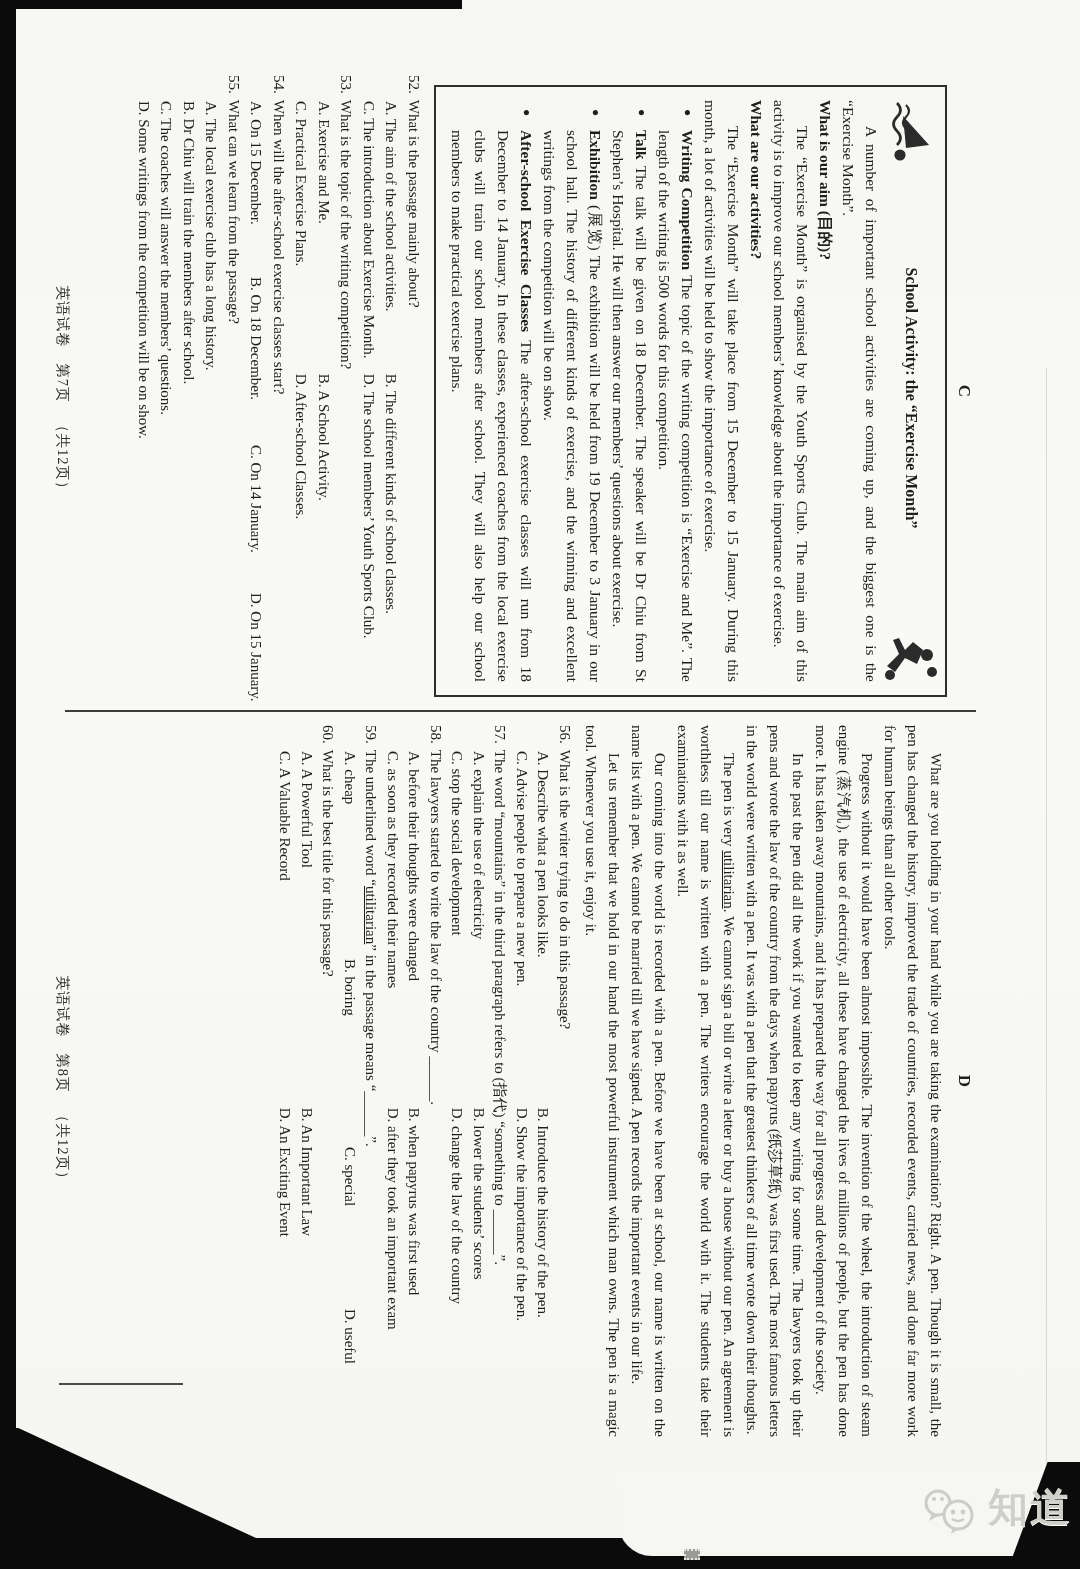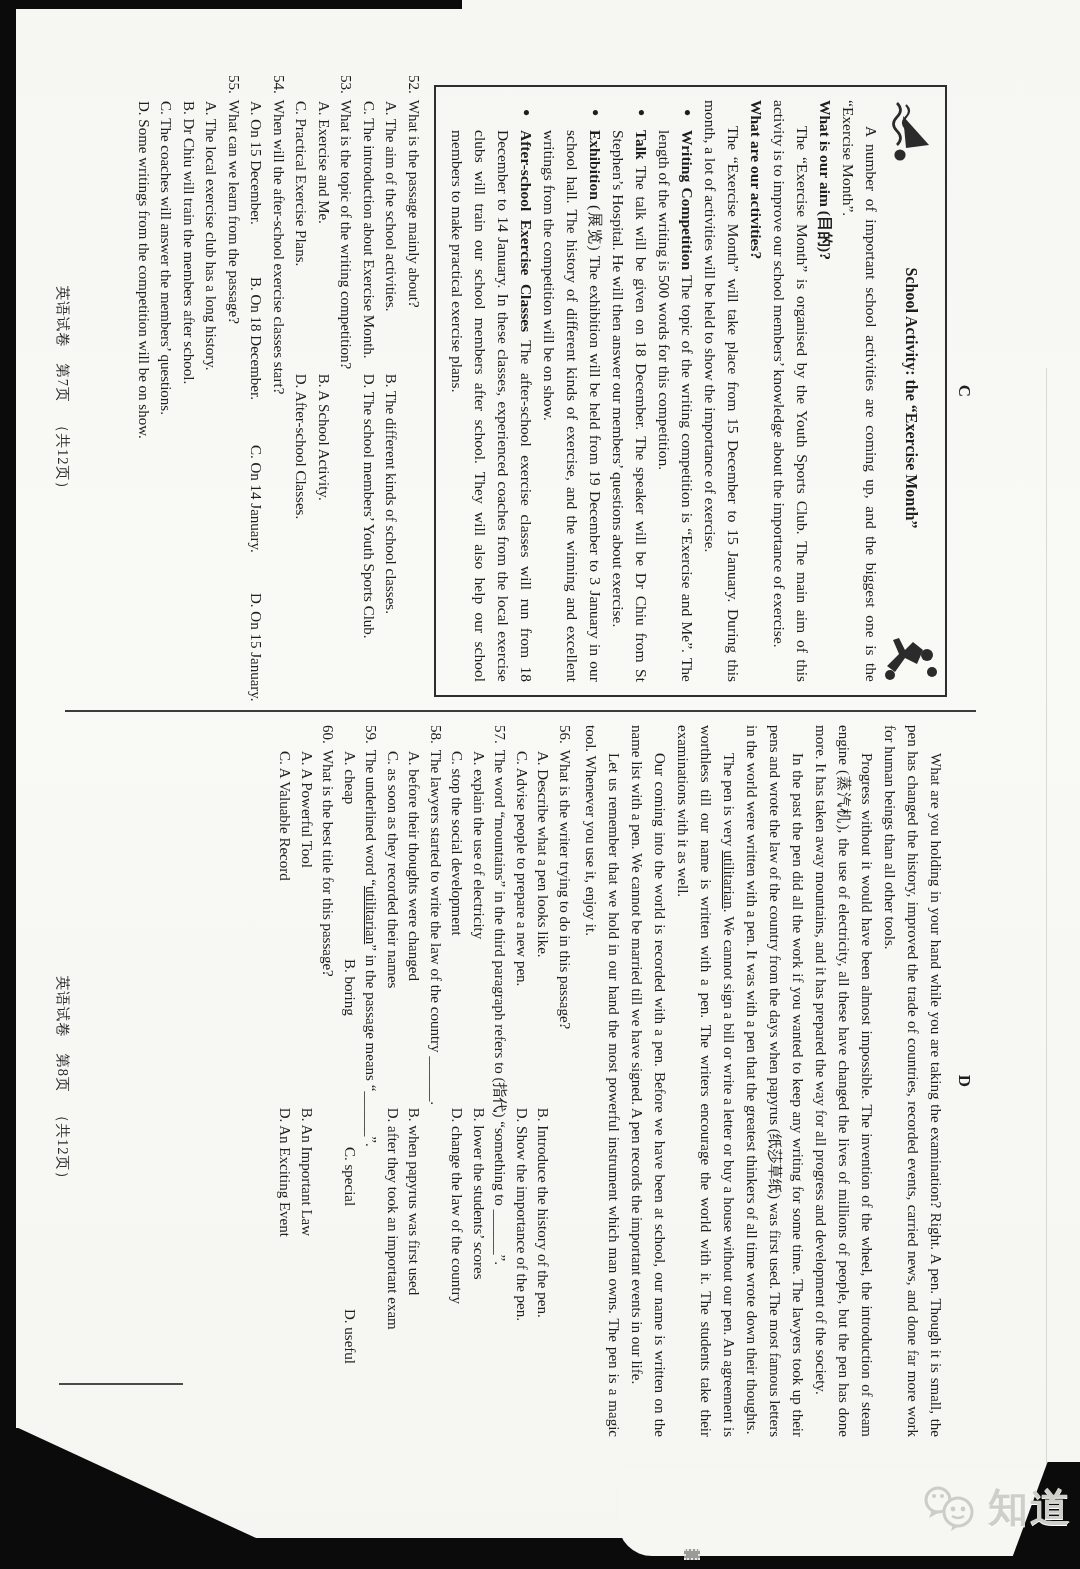--- a/index.html
+++ b/index.html
@@ -63,21 +63,21 @@
   .black-left-wedge { position:absolute; left:0; top:1428px; width:262px; height:141px; background:#0b0b0b;
                       clip-path:polygon(0 0, 7% 0, 100% 80%, 100% 100%, 0 100%); z-index:6; }
   .white-bump { position:absolute; left:618px; top:1468px; width:440px; height:88px; background:#f6f6f3;
                 border-radius:0 0 42px 34px; z-index:7; }
   .black-right-wedge { position:absolute; left:1008px; top:1462px; width:72px; height:107px; background:#0b0b0b;
                        clip-path:polygon(55% 0, 100% 0, 100% 100%, 0 100%); z-index:8; }
   .bottom-artifact { position:absolute; left:684px; top:1549px; width:16px; height:11px;
                      background:#9a9a96; border:2px dotted #e6e6e2; z-index:9; }
 
   
-  .watermark { position:absolute; left:920px; top:1480px; display:flex; align-items:center; gap:6px; z-index:9; }
+  .watermark { position:absolute; left:920px; top:1480px; display:flex; align-items:flex-end; gap:6px; z-index:9; }
   .watermark-text { font-family:"Liberation Sans","DejaVu Sans",sans-serif; font-weight:bold;
                     font-size:40px; color:#cfcfca; text-shadow:0 1px 0 #ffffff; letter-spacing:2px; }
 
   svg { display:block; }
 </style>
 </head>
 <body>
 
 <div class="scan">
   <div class="paper"></div>

